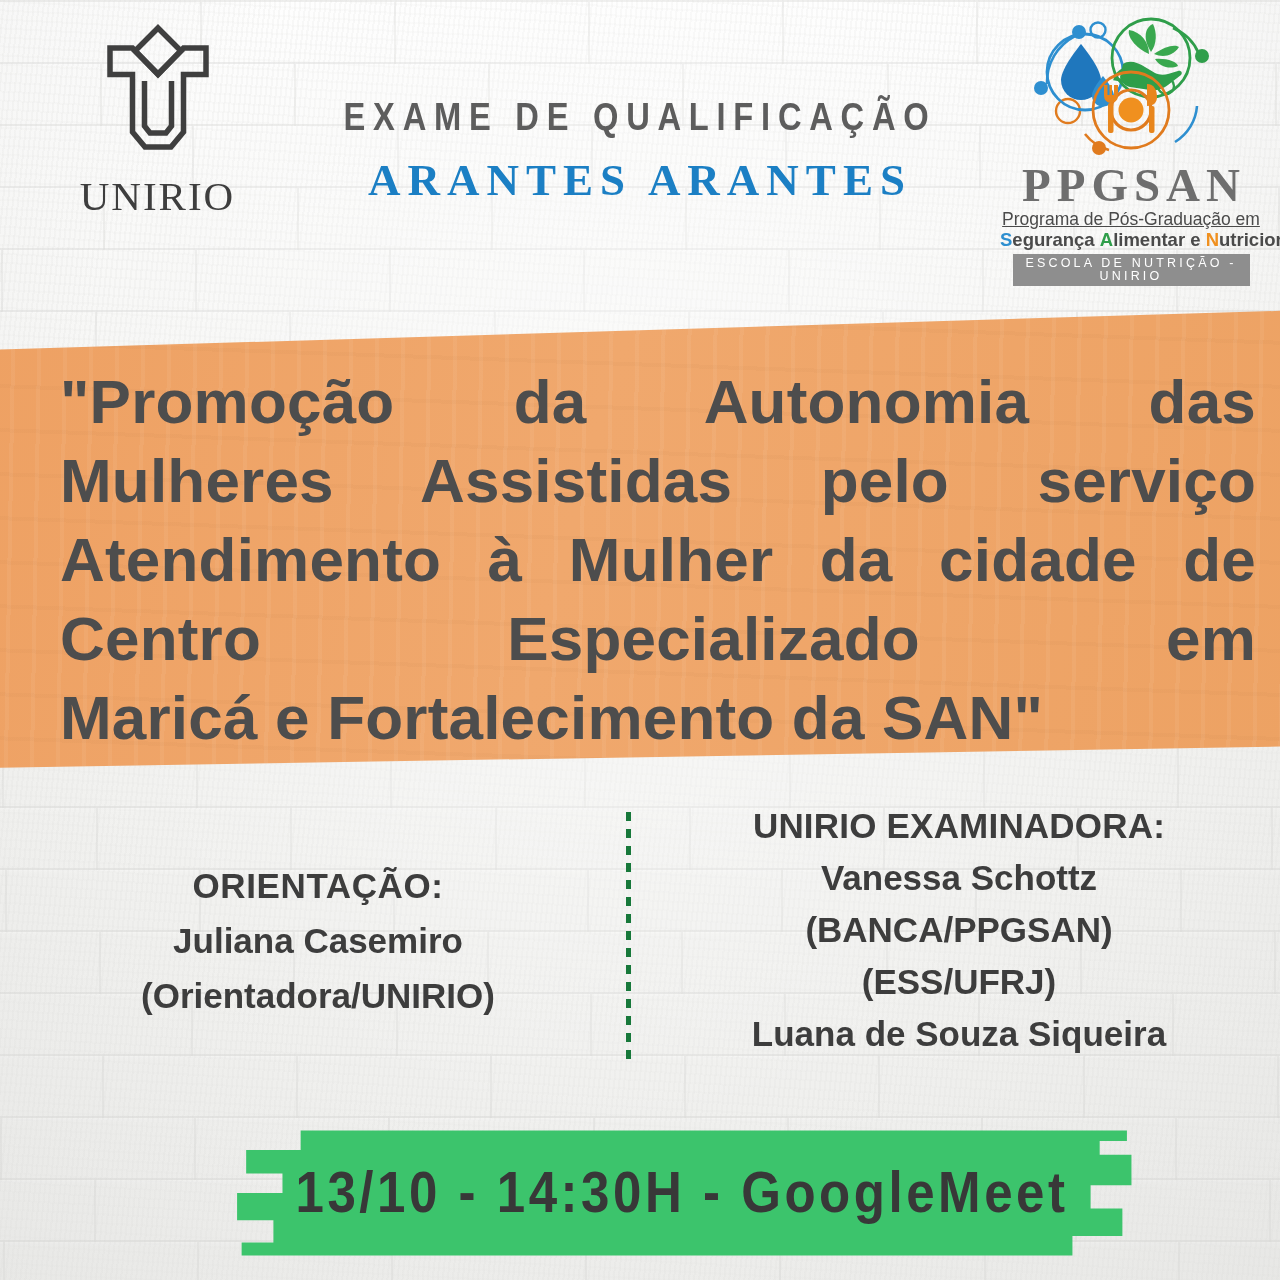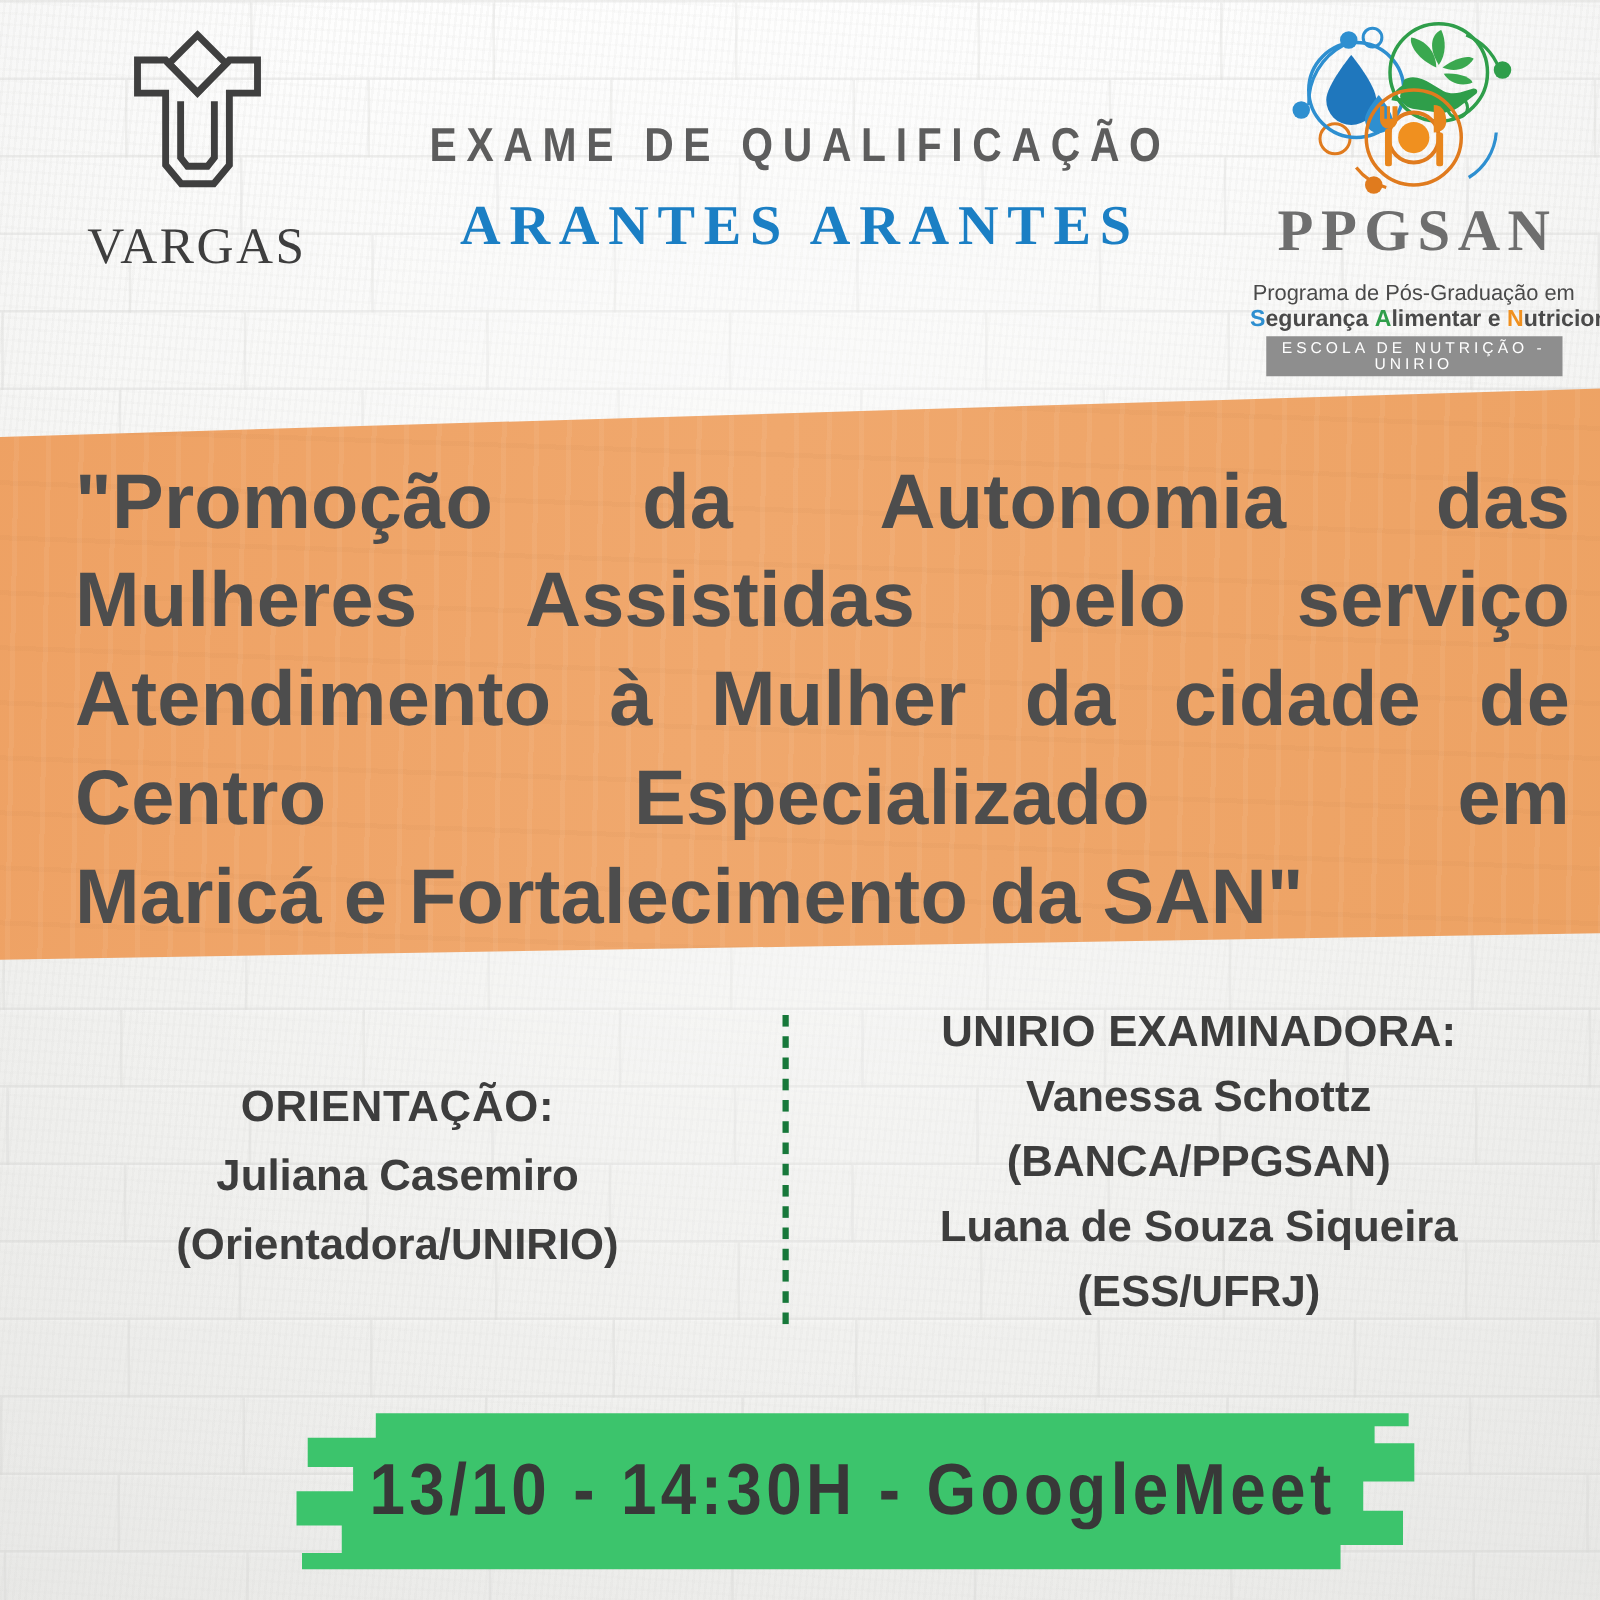--- a/index.html
+++ b/index.html
@@ -102,22 +102,23 @@
     font-size: 47px;
     letter-spacing: 6px;
     color: #6e6e6e;
     line-height: .98;
     margin-left: 6px;
   }
   .ppgsan-l1 {
     font-size: 17.5px;
     color: #4a4a4a;
     line-height: 1.15;
-    margin-top: 16px;
+    margin-top: 1px;
     white-space: nowrap;
+    text-decoration: underline;
   }
   .ppgsan-l2 {
     font-size: 18.5px;
     font-weight: 600;
     color: #4a4a4a;
     line-height: 1.15;
     white-space: nowrap;
   }
   .ppgsan-l2 .s-blue  { color: #2e8fd0; font-weight: 700; }
   .ppgsan-l2 .a-green { color: #2f9e4a; font-weight: 700; }
@@ -481,21 +482,21 @@
 
         <path d="M70 6 L93 29 L70 52 L47 29 Z"></path>
 
         <path d="M44.5 52.5 L22 52.5 L22 26 L44.5 26
                  L70 52.5 L95.5 26 L118 26 L118 52.5 L95.5 52.5
                  L95.5 110 L83 125 L57 125 L44.5 110 Z"></path>
 
         <path d="M56.5 59 L56.5 104 L62 111 L78 111 L83.5 104 L83.5 59"></path>
       </g>
     </svg>
-    <div class="unirio-word">VARGAS</div>
+    <div class="unirio-word">UNIRIO</div>
   </div>
 
   <div class="ppgsan-logo">
     <svg class="ppgsan-icons" width="216" height="152" viewBox="0 0 216 152" aria-hidden="true">
 
       <g fill="none" stroke-width="2.6">
         <path d="M24 74 A52 52 0 0 1 52 26" stroke="#2e8fd0"></path>
         <path d="M150 18 A48 48 0 0 1 176 44" stroke="#2f9e4a"></path>
         <path d="M174 96 A46 46 0 0 1 152 132" stroke="#2e8fd0"></path>
         <path d="M86 140 A46 46 0 0 1 62 124" stroke="#e07b1e"></path>
@@ -569,22 +570,22 @@
     <div>Juliana Casemiro</div>
     <div>(Orientadora/UNIRIO)</div>
   </div>
 
   <div class="dotted-divider"></div>
 
   <div class="info-right">
     <div class="hd">UNIRIO EXAMINADORA:</div>
     <div>Vanessa Schottz</div>
     <div>(BANCA/PPGSAN)</div>
+    <div>(ESS/UFRJ)</div>
     <div>Luana de Souza Siqueira</div>
-    <div>(ESS/UFRJ)</div>
   </div>
 
   <div class="green-band-wrap">
     <div class="green-band"></div>
     <div class="green-text">13/10 - 14:30H - GoogleMeet</div>
   </div>
 
 </div>
 
 </body></html>

